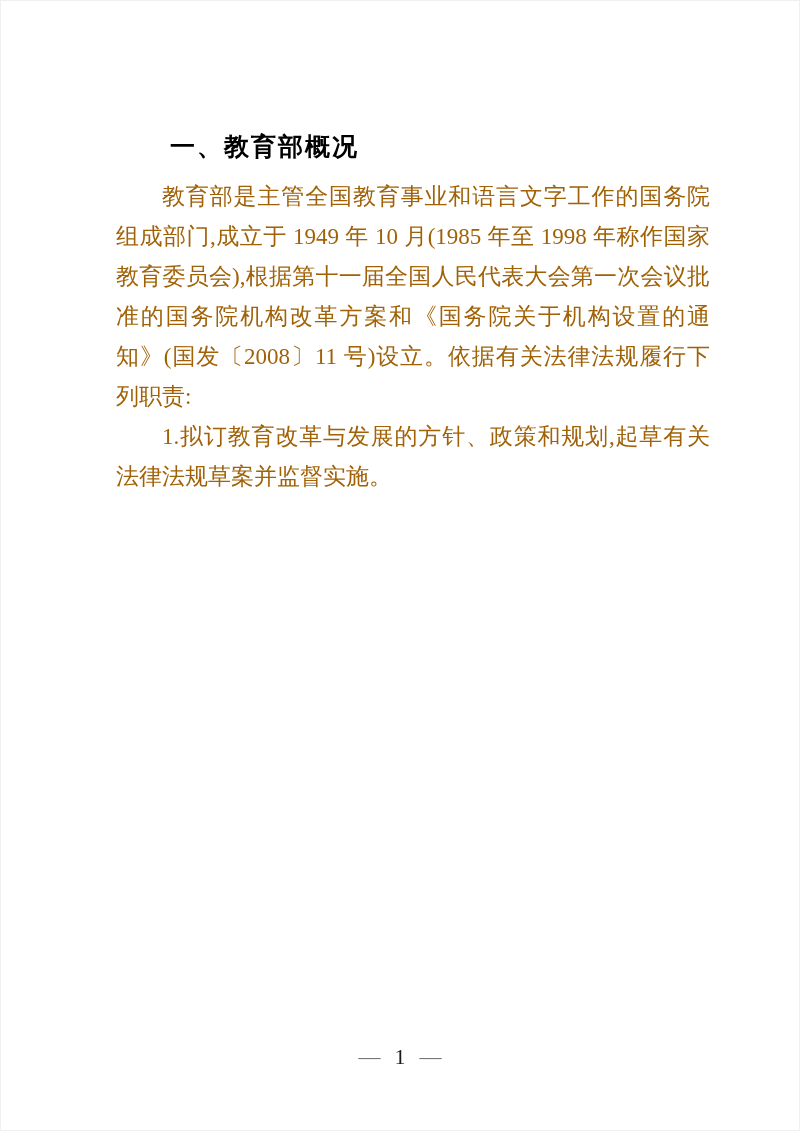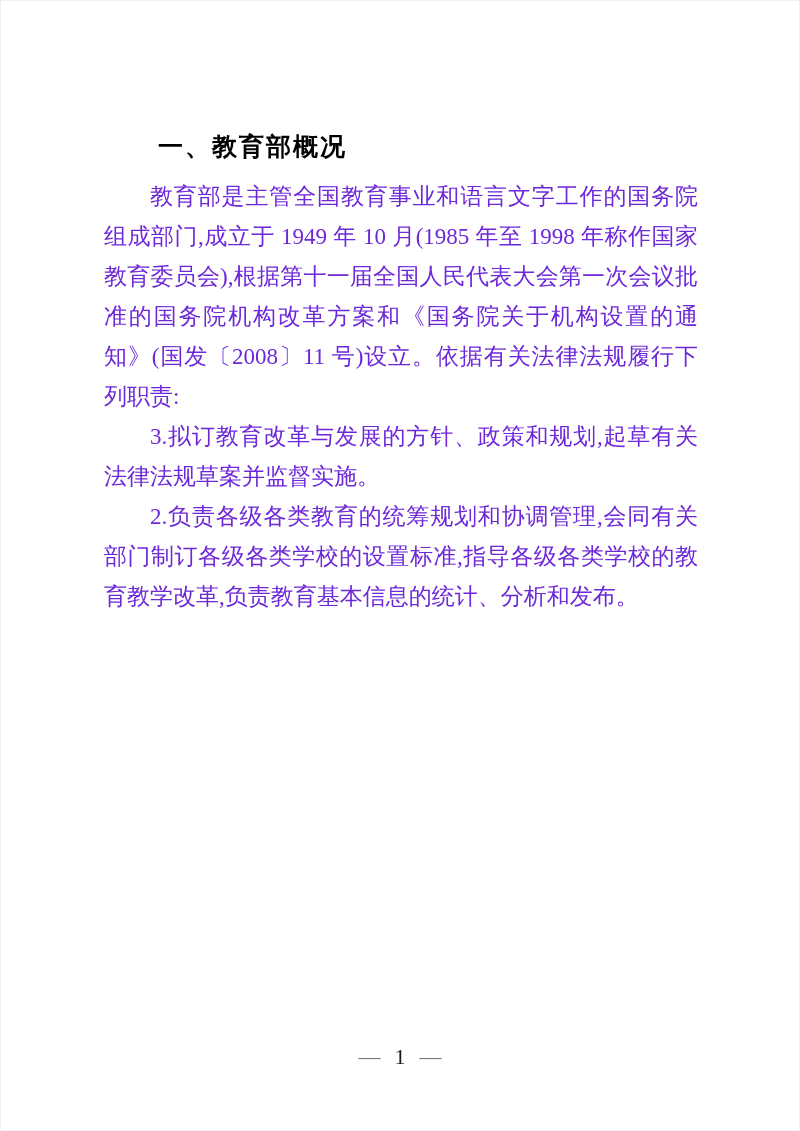--- a/index.html
+++ b/index.html
@@ -14,21 +14,21 @@
     margin: 0 auto;
     background: #ffffff;
     box-sizing: border-box;
     border: 1px solid #f0f0f0;
     color: #1c1c1c;
     font-family: "Liberation Serif", "DejaVu Serif", serif;
     overflow: hidden;
   }
   .content {
     position: absolute;
-    left: 103px;
+    left: 115px;
     top: 0;
     width: 594px;
   }
   .doc-title {
     margin: 130px 0 0 0;
     font-family: "Liberation Sans", "DejaVu Sans", sans-serif;
     font-weight: bold;
     font-size: 25px;
     line-height: 31px;
     letter-spacing: 2px;
@@ -47,21 +47,21 @@
   }
   .body-text {
     margin-top: 15px;
   }
   .body-text p {
     margin: 0;
     font-size: 23px;
     line-height: 40px;
     text-align: justify;
     text-indent: 2em;
-    color: #6d28d9;
+    color: #a16207;
   }
   .page-footer {
     position: absolute;
     left: 0;
     top: 1042px;
     width: 100%;
     text-align: center;
     font-size: 22px;
     line-height: 28px;
     color: #000000;
@@ -80,22 +80,21 @@
 <body>
 
 <div class="page">
   <div class="content">
 
     <h1 class="doc-title">一、教育部概况</h1>
 
 
     <div class="body-text">
       <p>教育部是主管全国教育事业和语言文字工作的国务院组成部门,成立于 1949 年 10 月(1985 年至 1998 年称作国家教育委员会),根据第十一届全国人民代表大会第一次会议批准的国务院机构改革方案和《国务院关于机构设置的通知》(国发〔2008〕11 号)设立。依据有关法律法规履行下列职责:</p>
-      <p>3.拟订教育改革与发展的方针、政策和规划,起草有关法律法规草案并监督实施。</p>
-      <p>2.负责各级各类教育的统筹规划和协调管理,会同有关部门制订各级各类学校的设置标准,指导各级各类学校的教育教学改革,负责教育基本信息的统计、分析和发布。</p>
+      <p>1.拟订教育改革与发展的方针、政策和规划,起草有关法律法规草案并监督实施。</p>
     </div>
 
   </div>
 
   <div class="page-footer">
     <span class="dash">—</span><span class="num">1</span><span class="dash">—</span>
   </div>
 </div>
 
 </body></html>

